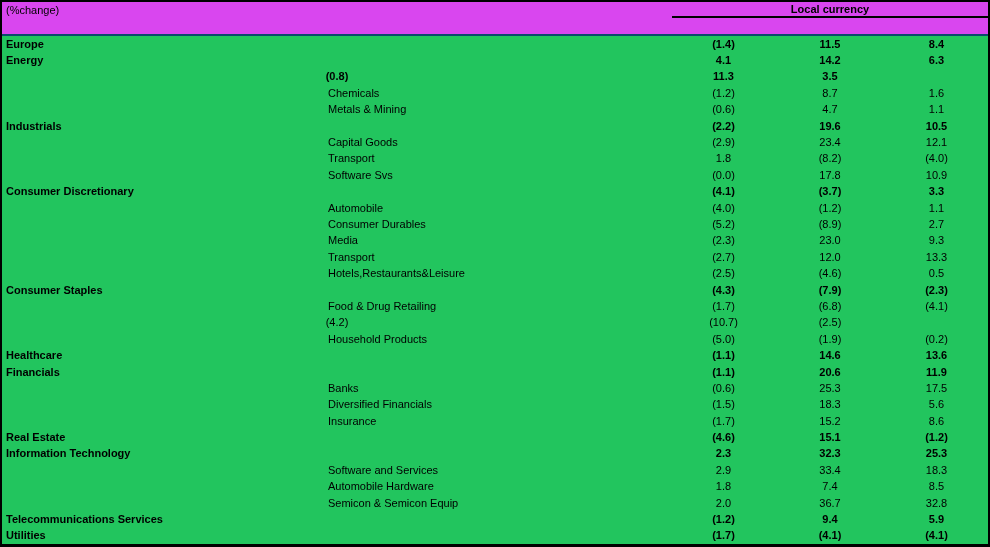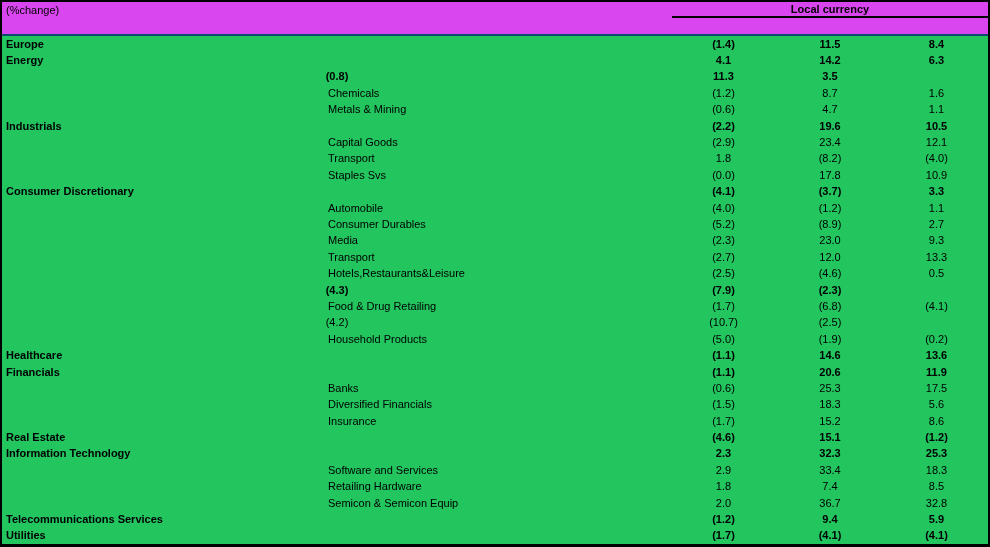--- a/index.html
+++ b/index.html
@@ -137,21 +137,21 @@
         <div class="cell num">23.4</div>
         <div class="cell num">12.1</div>
       </div>
       <div class="row">
         <div class="cell label lv1">Transport</div>
         <div class="cell num">1.8</div>
         <div class="cell num">(8.2)</div>
         <div class="cell num">(4.0)</div>
       </div>
       <div class="row">
-        <div class="cell label lv1">Staples Svs</div>
+        <div class="cell label lv1">Software Svs</div>
         <div class="cell num">(0.0)</div>
         <div class="cell num">17.8</div>
         <div class="cell num">10.9</div>
       </div>
       <div class="row section">
         <div class="cell label lv0">Consumer Discretionary</div>
         <div class="cell num">(4.1)</div>
         <div class="cell num">(3.7)</div>
         <div class="cell num">3.3</div>
       </div>
@@ -179,20 +179,21 @@
         <div class="cell num">12.0</div>
         <div class="cell num">13.3</div>
       </div>
       <div class="row">
         <div class="cell label lv1">Hotels,Restaurants&amp;Leisure</div>
         <div class="cell num">(2.5)</div>
         <div class="cell num">(4.6)</div>
         <div class="cell num">0.5</div>
       </div>
       <div class="row section">
+        <div class="cell label lv0">Consumer Staples</div>
         <div class="cell num">(4.3)</div>
         <div class="cell num">(7.9)</div>
         <div class="cell num">(2.3)</div>
       </div>
       <div class="row">
         <div class="cell label lv1">Food &amp; Drug Retailing</div>
         <div class="cell num">(1.7)</div>
         <div class="cell num">(6.8)</div>
         <div class="cell num">(4.1)</div>
       </div>
@@ -249,21 +250,21 @@
         <div class="cell num">32.3</div>
         <div class="cell num">25.3</div>
       </div>
       <div class="row">
         <div class="cell label lv1">Software and Services</div>
         <div class="cell num">2.9</div>
         <div class="cell num">33.4</div>
         <div class="cell num">18.3</div>
       </div>
       <div class="row">
-        <div class="cell label lv1">Retailing Hardware</div>
+        <div class="cell label lv1">Automobile Hardware</div>
         <div class="cell num">1.8</div>
         <div class="cell num">7.4</div>
         <div class="cell num">8.5</div>
       </div>
       <div class="row">
         <div class="cell label lv1">Semicon &amp; Semicon Equip</div>
         <div class="cell num">2.0</div>
         <div class="cell num">36.7</div>
         <div class="cell num">32.8</div>
       </div>

